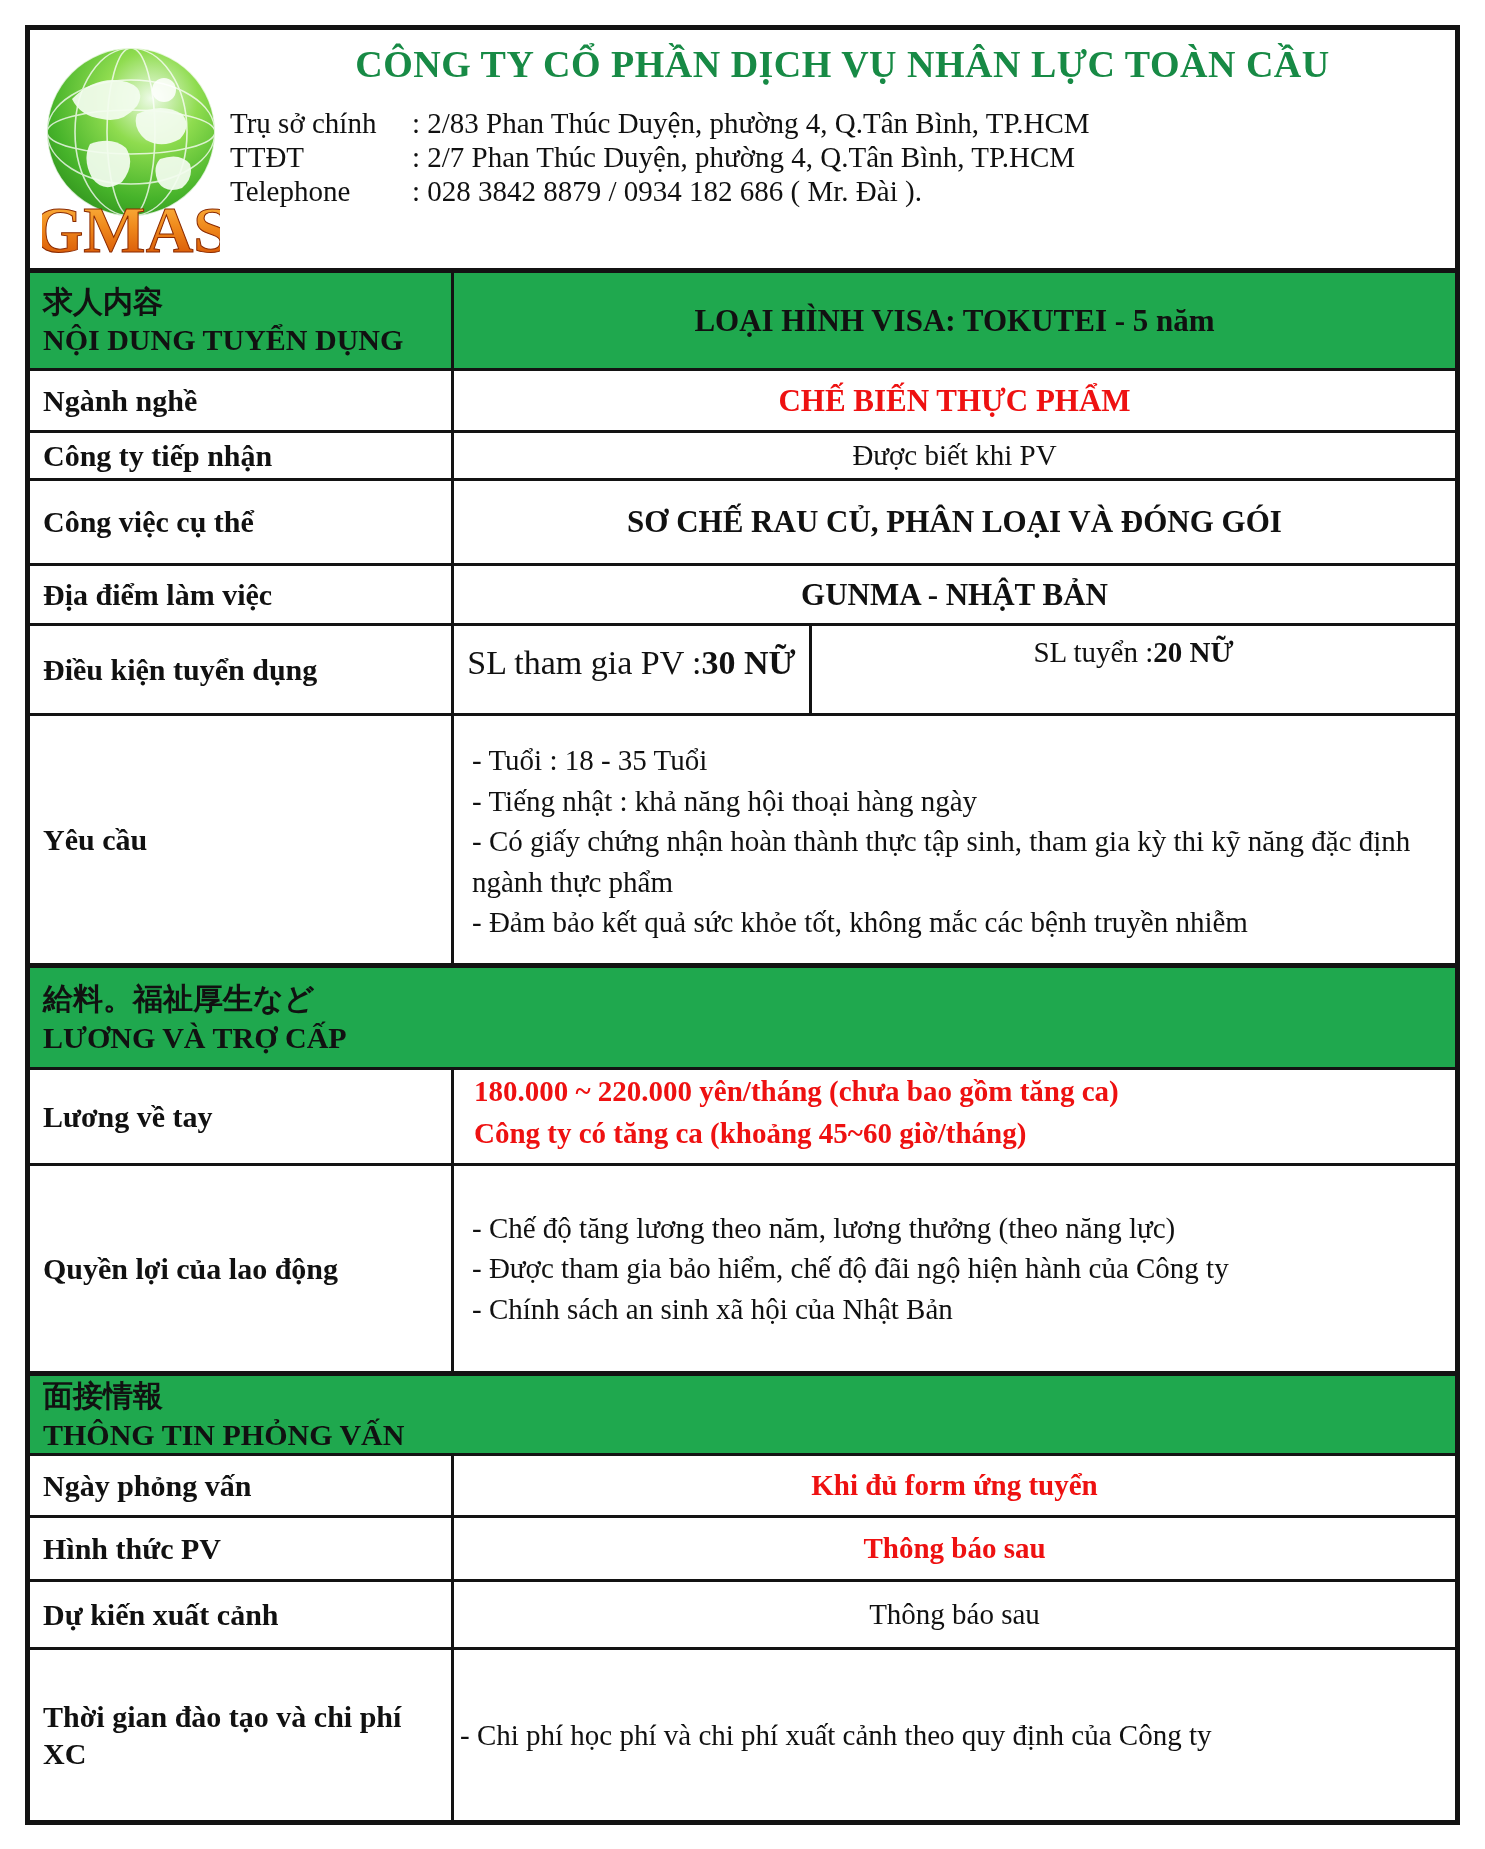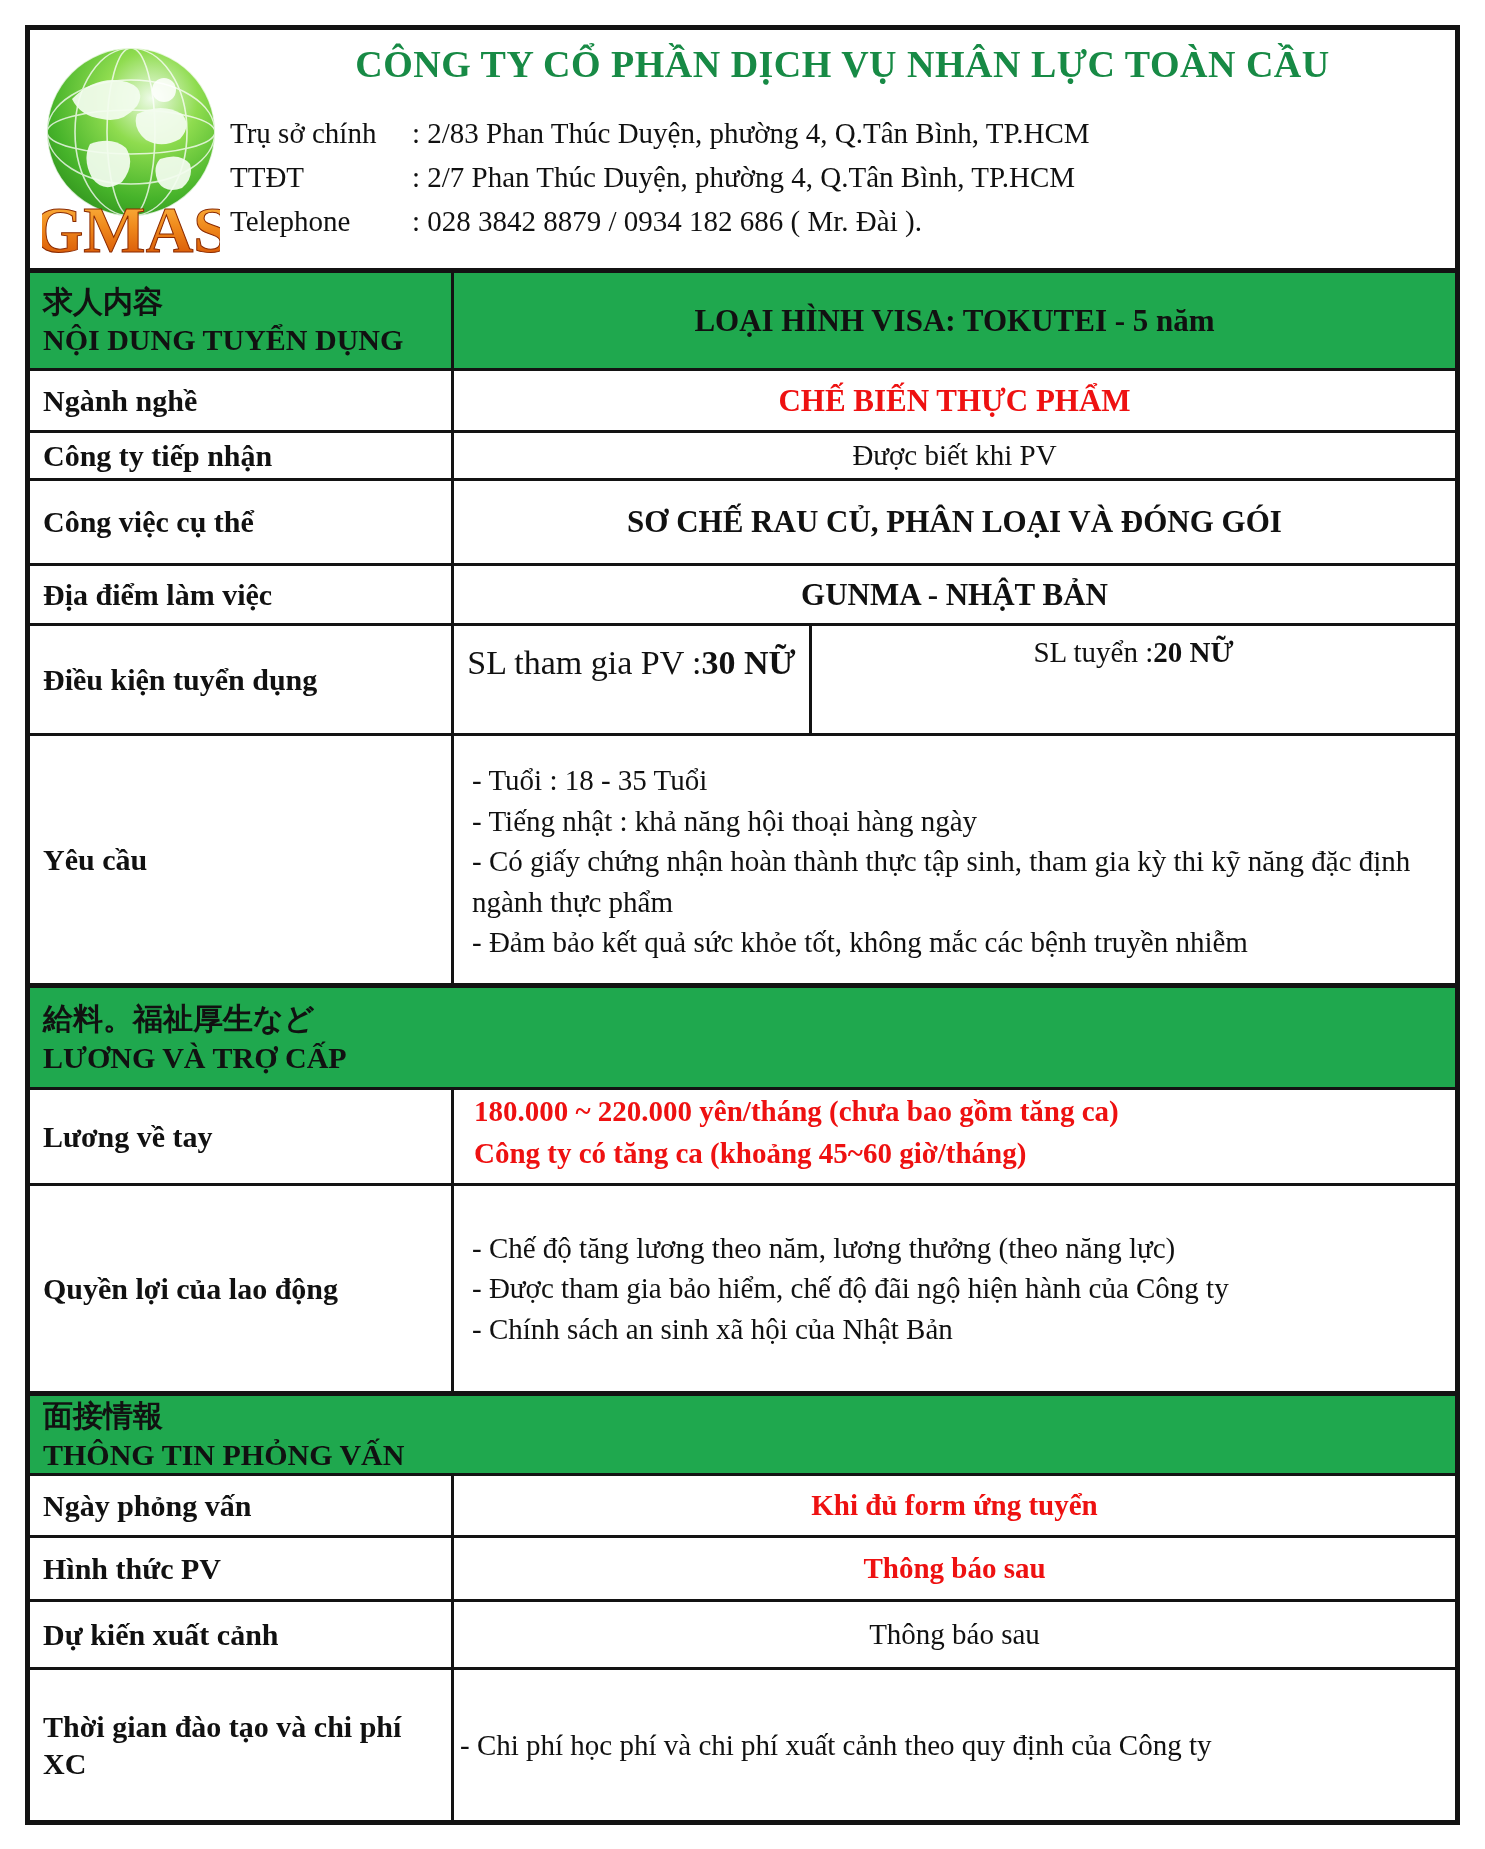--- a/index.html
+++ b/index.html
@@ -11,21 +11,21 @@
     position: absolute; left: 25px; top: 25px;
     width: 1435px; height: 1800px;
     border: 5px solid #131313;
     display: flex; flex-direction: column;
     background: #fff;
   }
 
   
   .header { height: 238px; display: flex; }
   .logo-box { width: 200px; padding: 14px 0 0 12px; }
-  .head-right { flex: 1; display: flex; flex-direction: column; padding-top: 12px; gap: 10px; }
+  .head-right { flex: 1; display: flex; flex-direction: column; padding-top: 12px; }
   .company-title {
     text-align: center; color: #178a45; font-weight: bold;
     font-size: 38px; letter-spacing: .5px; margin-bottom: 20px;
   }
   .contact-row { display: flex; font-size: 29px; line-height: 34px; }
   .contact-label { width: 182px; flex: none; }
   .contact-value { flex: 1; }
   .u-link { text-decoration: underline; color: #111; }
 
   
@@ -154,21 +154,21 @@
     <div class="row" style="height:85px">
       <div class="cell-label">Công việc cụ thể</div>
       <div class="cell-value bold" style="font-size:31px">SƠ CHẾ RAU CỦ, PHÂN LOẠI VÀ ĐÓNG GÓI</div>
     </div>
 
     <div class="row" style="height:60px">
       <div class="cell-label">Địa điểm làm việc</div>
       <div class="cell-value bold" style="font-size:31px">GUNMA - NHẬT BẢN</div>
     </div>
 
-    <div class="row" style="height:110px">
+    <div class="row" style="height:90px">
       <div class="cell-label">Điều kiện tuyển dụng</div>
       <div class="r-dk-left">
         <span>SL tham gia PV :  </span>
         <span class="bold">30 NỮ</span>
       </div>
       <div class="r-dk-right">
         <span>SL tuyển : </span>
         <span class="bold">20 NỮ</span>
       </div>
     </div>

